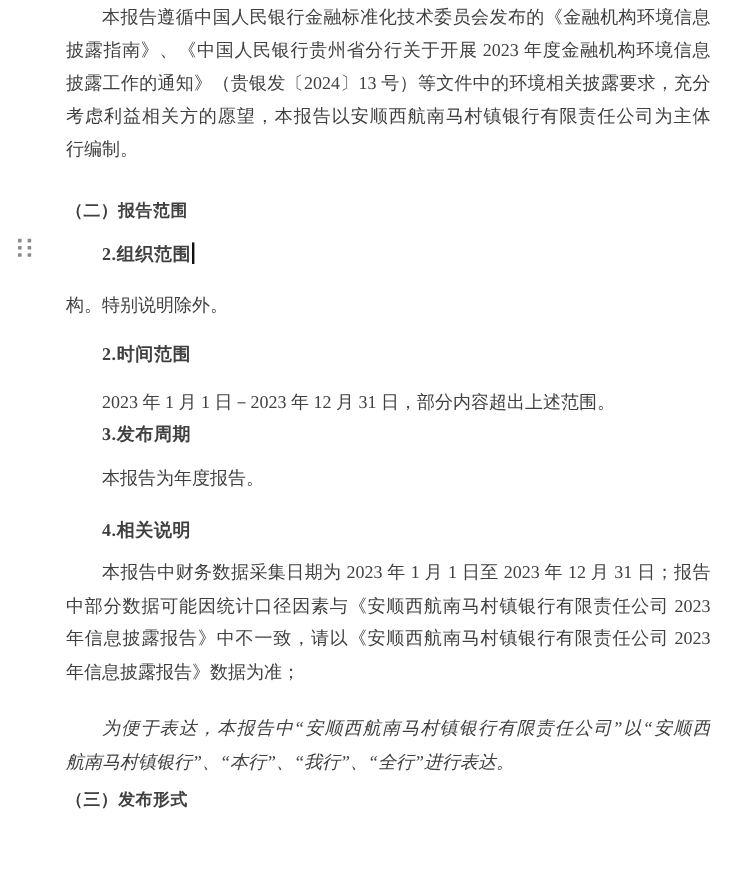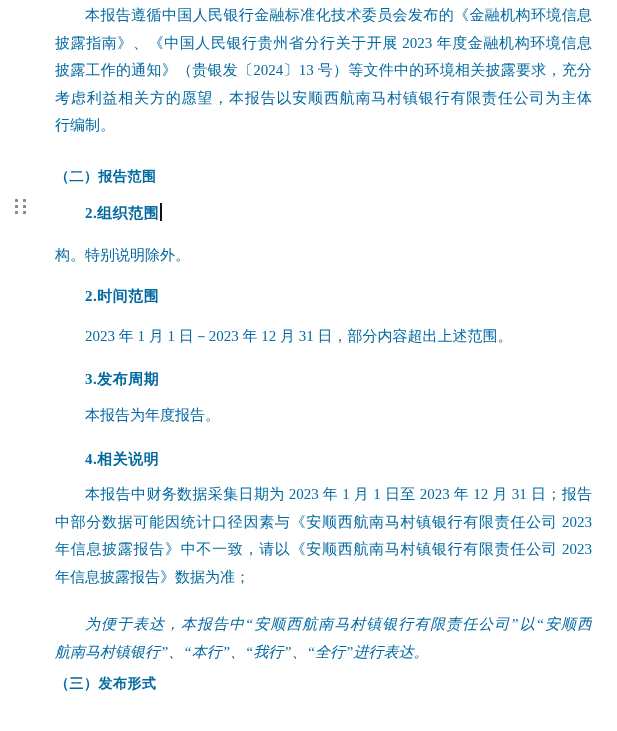--- a/index.html
+++ b/index.html
@@ -6,21 +6,21 @@
   body {
     background: #ffffff;
     font-family: "Liberation Serif", "DejaVu Serif", serif;
   }
   .page {
     position: relative;
     width: 617px;
     height: 731px;
     background: #ffffff;
     overflow: hidden;
-    color: #0369a1;
+    color: #404040;
   }
   .content {
     position: absolute;
     left: 55px;
     top: 0;
     width: 537px;
   }
   
   .para { margin: 0; }
   .line {
@@ -52,21 +52,21 @@
     margin-left: 30px;
     letter-spacing: 0.5px;
   }
   
   .mt2  { margin-top: 2px; }
   .mt6  { margin-top: 6px; }
   .mt10 { margin-top: 10px; }
   .mt11 { margin-top: 11px; }
   .mt12 { margin-top: 12px; }
   .mt15 { margin-top: 15px; }
-  .mt16 { margin-top: 16px; }
+  .mt16 { }
   .mt17 { margin-top: 17px; }
   .mt18 { margin-top: 18px; }
   .mt20 { margin-top: 20px; font-style: italic; }
   .mt25 { margin-top: 25px; }
   
   .caret {
     display: inline-block;
     width: 2px;
     height: 18px;
     background: #111111;

